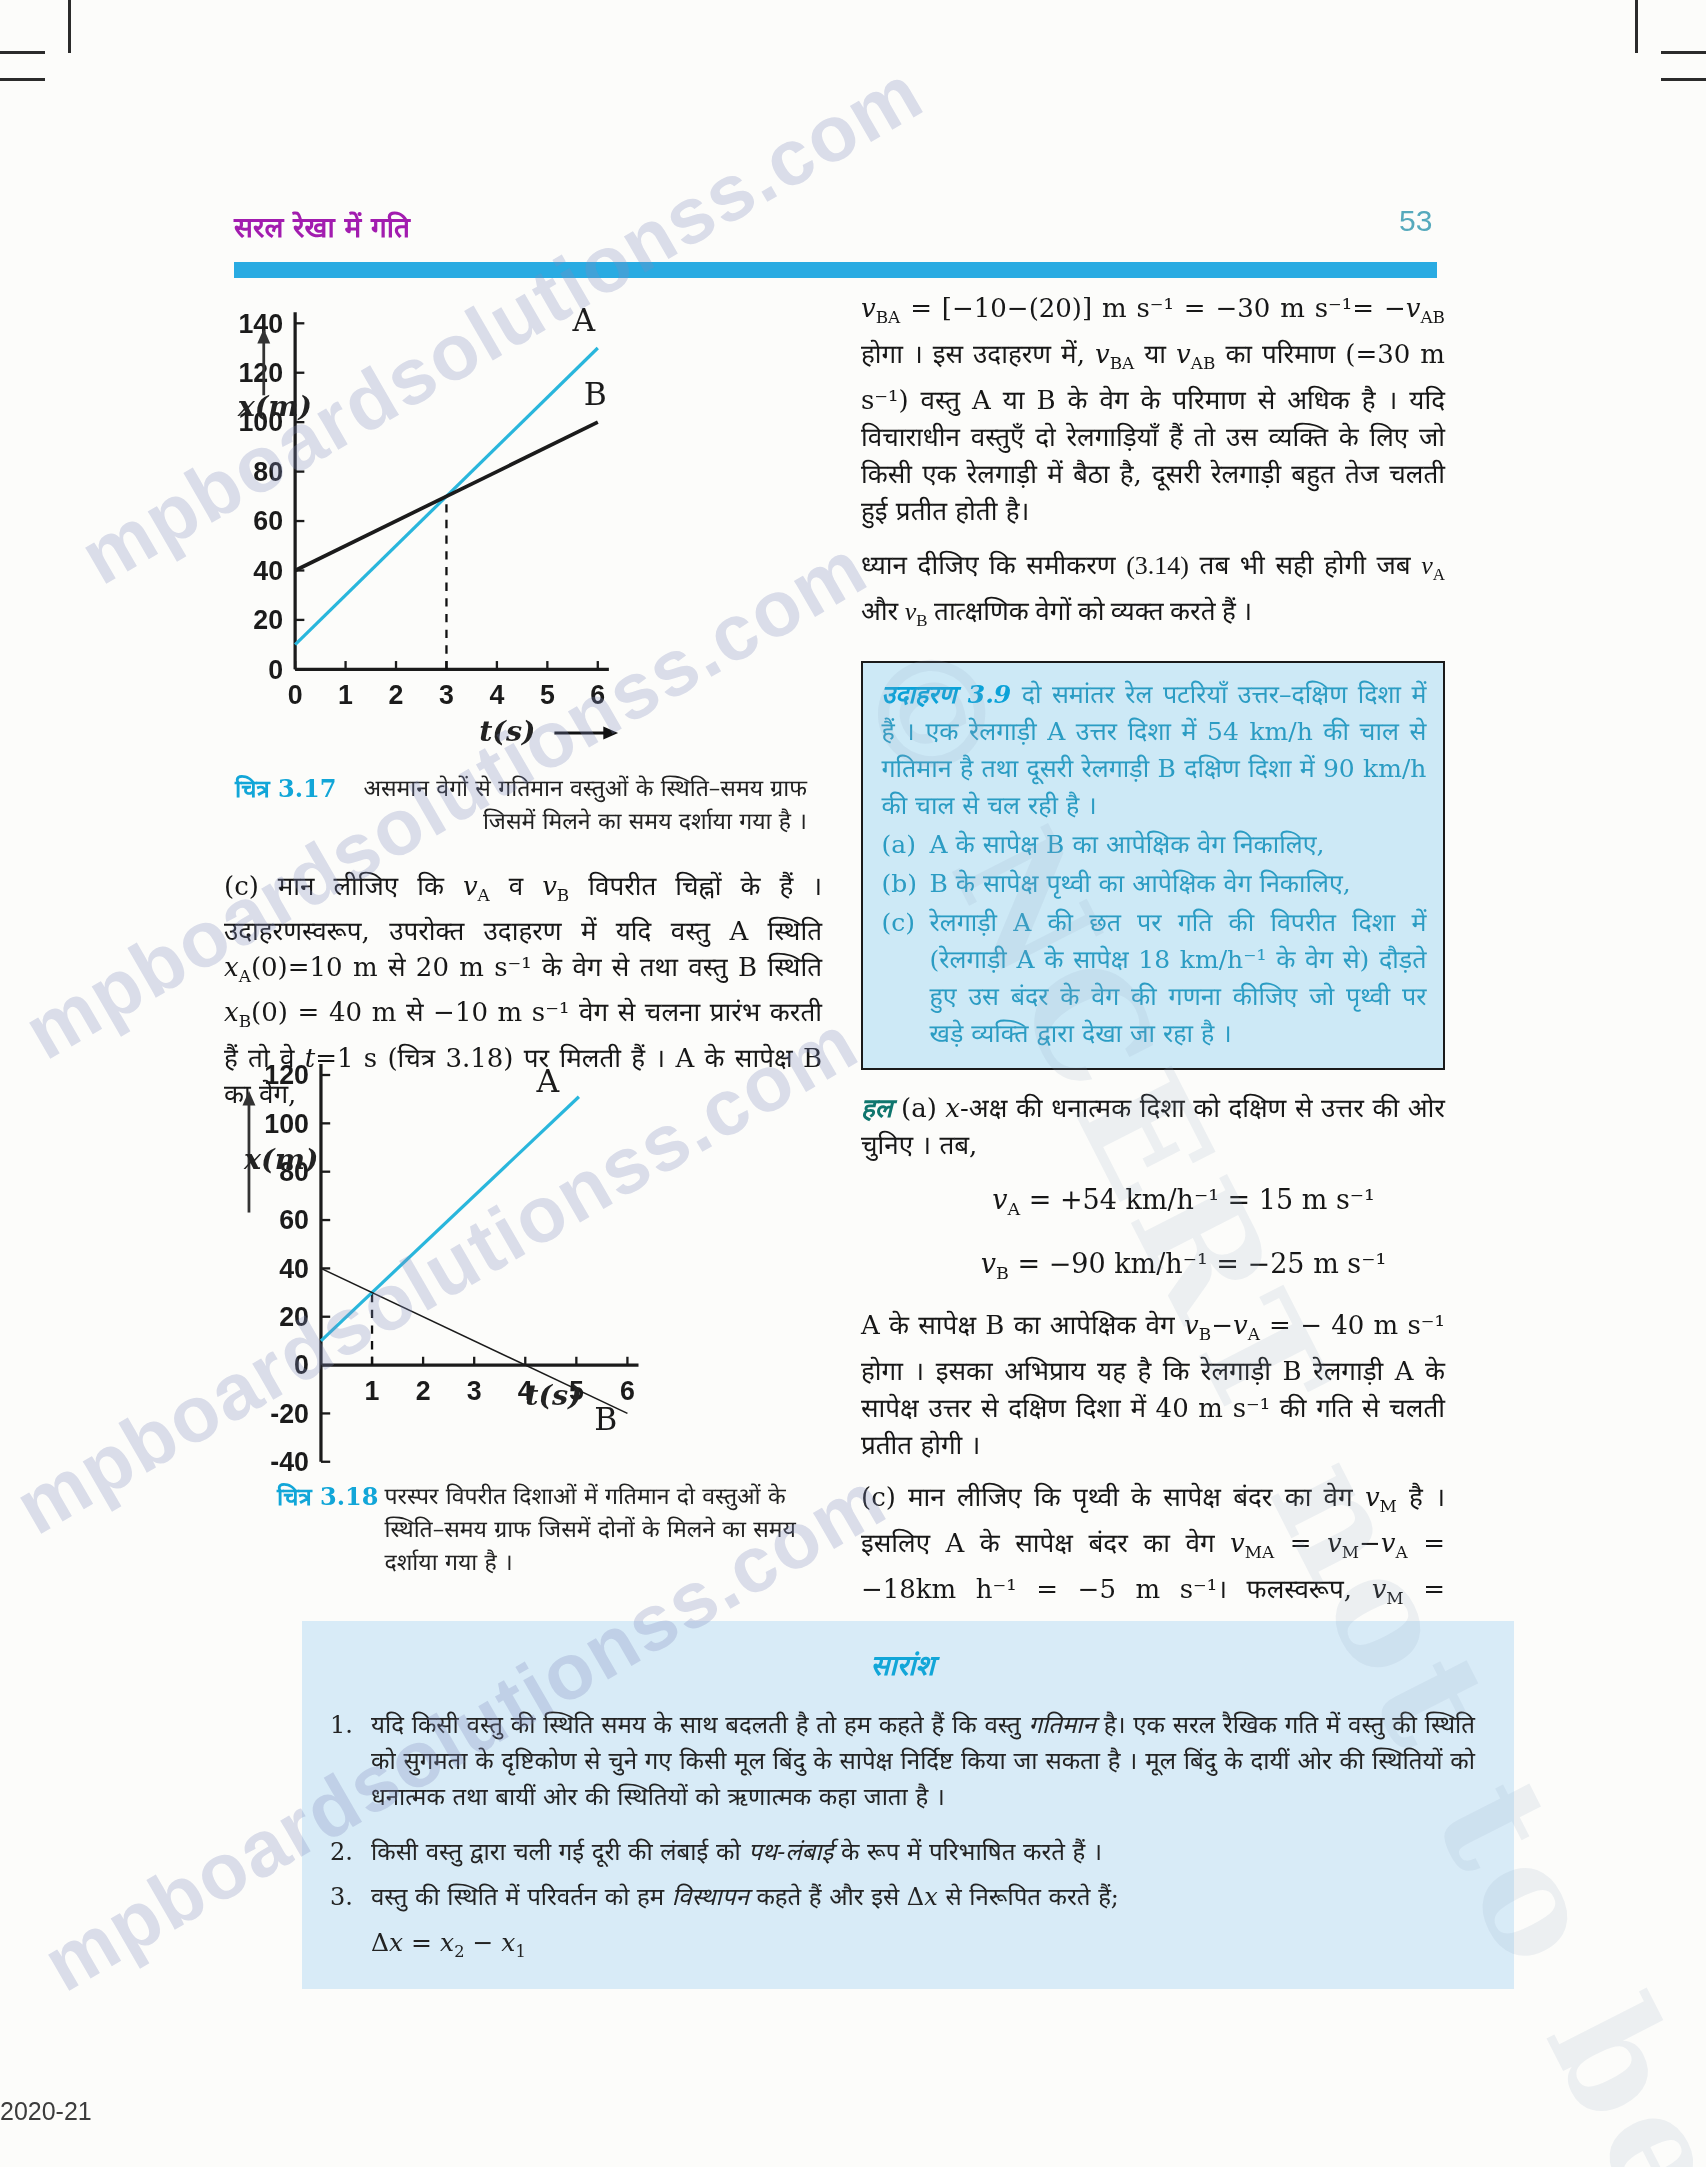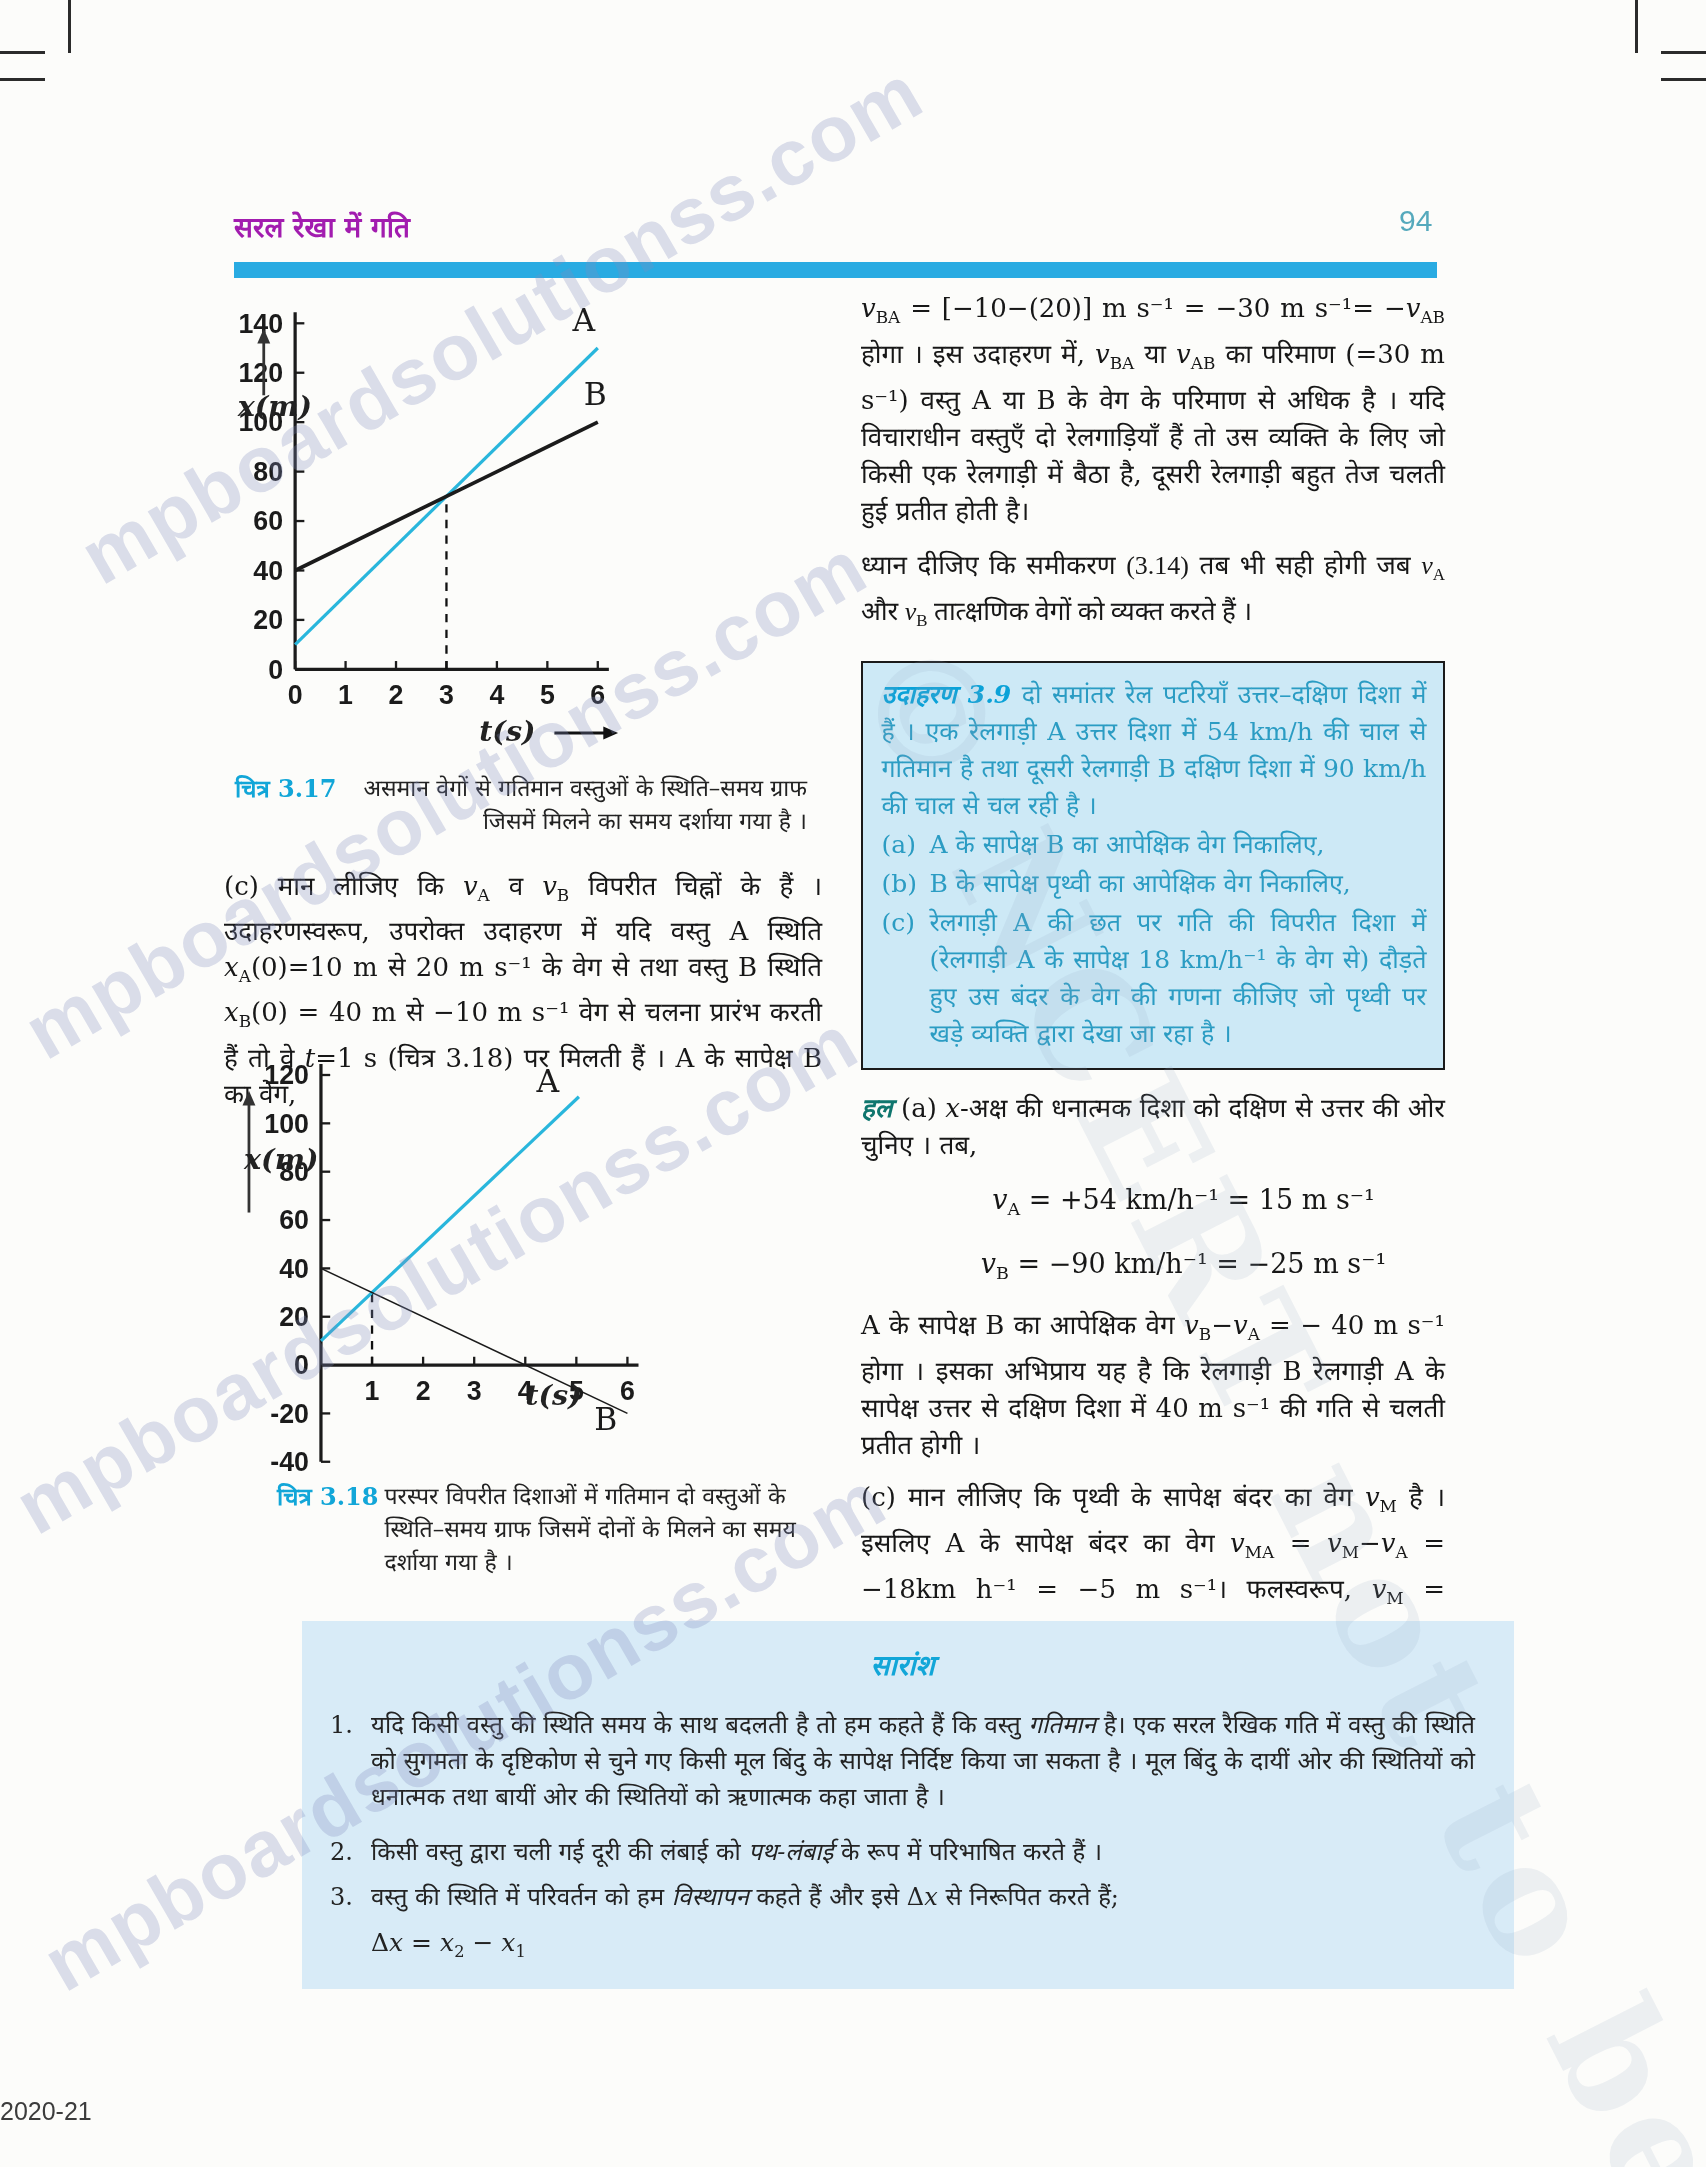--- a/index.html
+++ b/index.html
@@ -75,21 +75,21 @@
   <div class="mark" style="left:0;top:78px;width:45px;height:2.8px"></div>
   <div class="mark" style="left:1661px;top:78px;width:45px;height:2.8px"></div>
 
   <div class="wm" style="left:88px;top:517px">mpboardsolutionss.com</div>
   <div class="wm" style="left:32px;top:992px">mpboardsolutionss.com</div>
   <div class="wm" style="left:23px;top:1467px">mpboardsolutionss.com</div>
   <div class="wm" style="left:51px;top:1924px">mpboardsolutionss.com</div>
   <div class="wm-ncert" style="left:974px;top:609px">© NCERT not to be republished</div>
 
   <div class="hdr-title">सरल रेखा में गति</div>
-  <div class="hdr-page">94</div>
+  <div class="hdr-page">53</div>
   <div class="hdr-bar"></div>
 
   <svg class="fig-svg" style="left:201px;top:303px" width="466" height="454" viewBox="0 0 505 492">
       <line x1="102" y1="10" x2="102" y2="397" stroke="#1b1b1b" stroke-width="3.5"></line>
       <line x1="102" y1="397" x2="442" y2="397" stroke="#1b1b1b" stroke-width="3.5"></line>
       <line x1="102" y1="397" x2="112" y2="397" stroke="#1b1b1b" stroke-width="2.5"></line>
       <text x="89" y="407" text-anchor="end" class="tick">0</text>
       <line x1="102" y1="343.42857142857144" x2="112" y2="343.42857142857144" stroke="#1b1b1b" stroke-width="2.5"></line>
       <text x="89" y="353.42857142857144" text-anchor="end" class="tick">20</text>
       <line x1="102" y1="289.85714285714283" x2="112" y2="289.85714285714283" stroke="#1b1b1b" stroke-width="2.5"></line>

